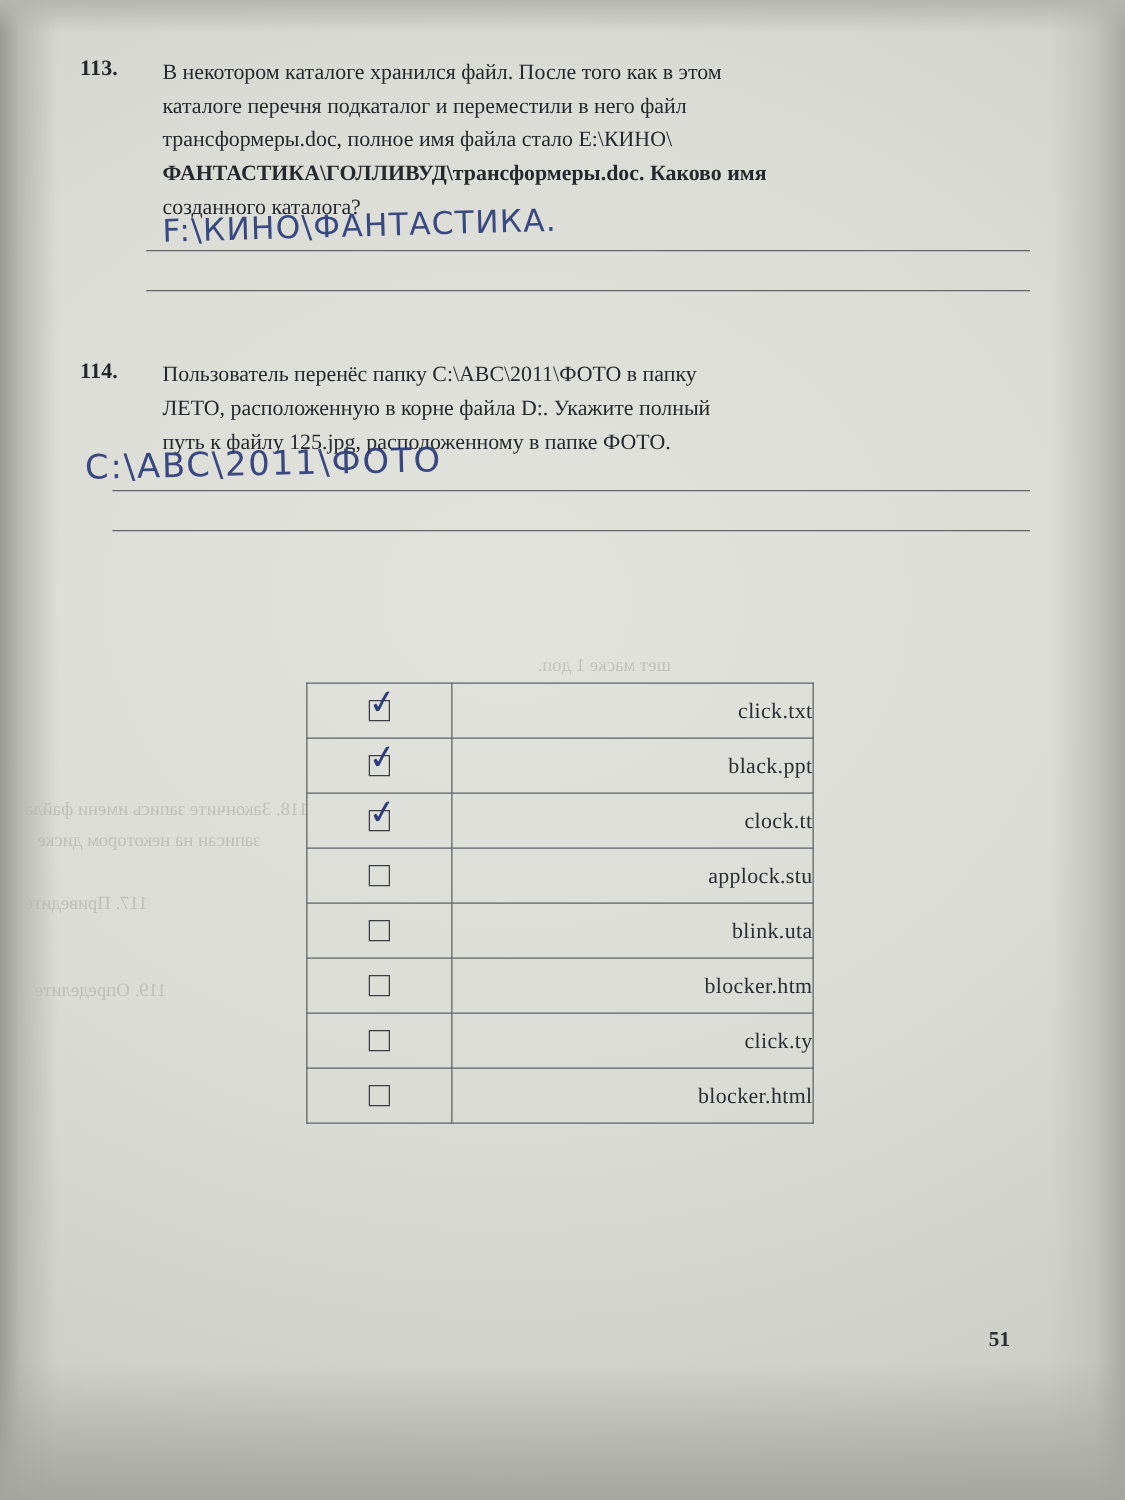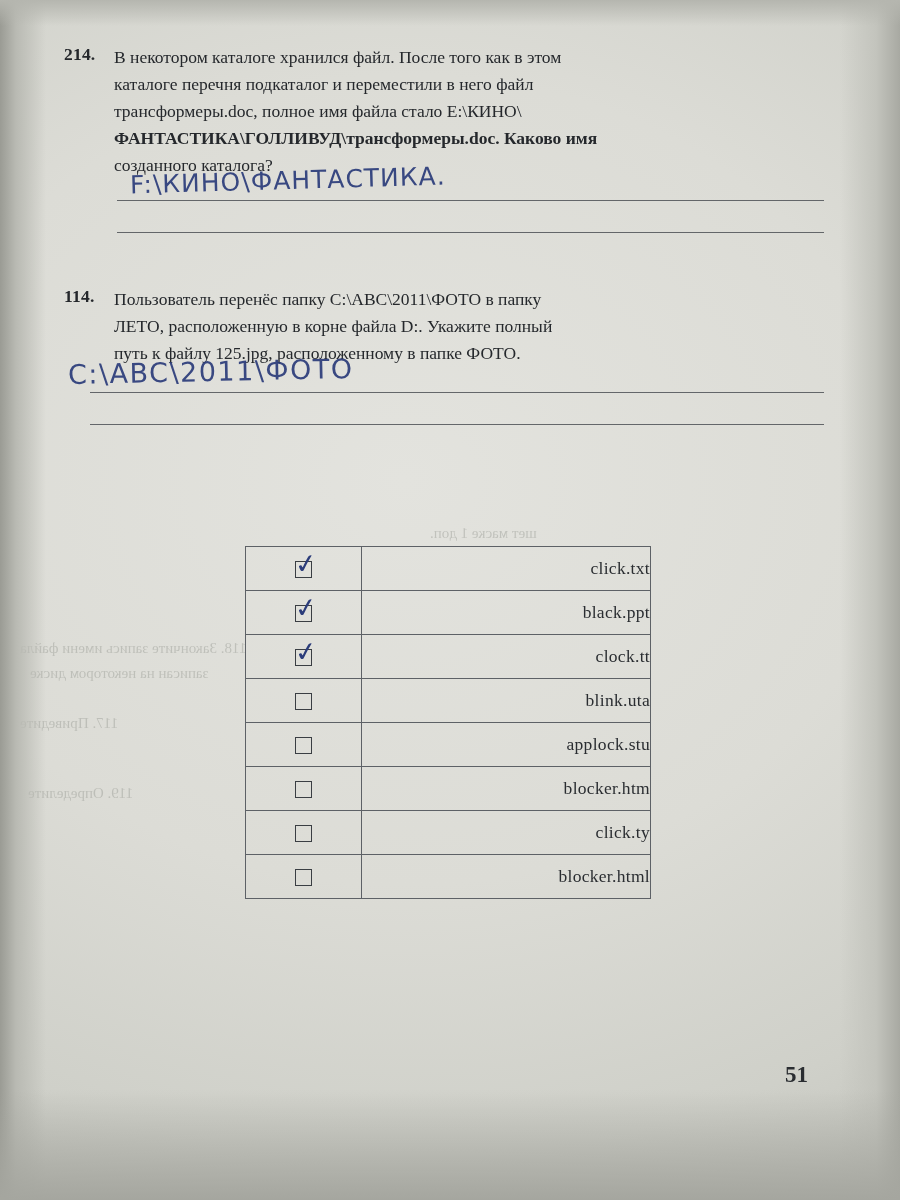--- a/index.html
+++ b/index.html
@@ -64,21 +64,21 @@
   .ex-num {
     position: absolute;
     left: 0;
     top: 0;
     font-weight: bold;
     font-size: 17.5px;
     letter-spacing: 0.2px;
     color: #24272b;
   }
   .ex-body {
-    margin-left: 50px;
+    margin-left: 66px;
     font-size: 17.5px;
     line-height: 27px;
     text-align: justify;
     color: #25282c;
   }
   .ex-body .b {
     font-weight: bold;
   }
   .mono-ish {
     font-family: "Liberation Serif", serif;
@@ -154,21 +154,21 @@
     line-height: 30px;
     transform: rotate(-8deg);
     pointer-events: none;
   }
 
   
   .page-number {
     position: absolute;
     right: 92px;
     top: 1062px;
-    font-size: 23px;
+    font-size: 17px;
     font-weight: bold;
     color: #2a2d31;
     font-family: "Liberation Serif", serif;
   }
 
   
   .ghost {
     position: absolute;
     color: #8d9089;
     opacity: 0.38;
@@ -187,21 +187,21 @@
 
   <div class="content">
 
     <div class="ghost" style="left:430px; top:525px;">шет маске 1 доп.</div>
     <div class="ghost" style="left:20px; top:640px;">118. Закончите запись имени файла</div>
     <div class="ghost" style="left:30px; top:665px;">записан на некотором диске</div>
     <div class="ghost" style="left:20px; top:715px;">117. Приведите</div>
     <div class="ghost" style="left:28px; top:785px;">119. Определите</div>
 
     <div class="exercise" style="left:64px; top:44px; width:760px;">
-      <div class="ex-num">214.</div>
+      <div class="ex-num">113.</div>
       <div class="ex-body">
         <div>В некотором каталоге хранился файл. После того как в этом</div>
         <div>каталоге перечня подкаталог и переместили в него файл</div>
         <div>трансформеры.doc, полное имя файла стало E:\КИНО\</div>
         <div class="b">ФАНТАСТИКА\ГОЛЛИВУД\трансформеры.doc. Каково имя</div>
         <div>созданного каталога?</div>
       </div>
     </div>
 
     <div class="ans-line" style="left:117px; top:200px; width:707px;"></div>
@@ -239,27 +239,27 @@
         <tr>
           <td class="cell-check">
             <span class="box"><span class="tick">✓</span></span>
           </td>
           <td class="cell-name">clock.tt</td>
         </tr>
         <tr>
           <td class="cell-check">
             <span class="box"><span class="tick"></span></span>
           </td>
+          <td class="cell-name">applock.stu</td>
+        </tr>
+        <tr>
+          <td class="cell-check">
+            <span class="box"><span class="tick"></span></span>
+          </td>
           <td class="cell-name">blink.uta</td>
-        </tr>
-        <tr>
-          <td class="cell-check">
-            <span class="box"><span class="tick"></span></span>
-          </td>
-          <td class="cell-name">applock.stu</td>
         </tr>
         <tr>
           <td class="cell-check">
             <span class="box"><span class="tick"></span></span>
           </td>
           <td class="cell-name">blocker.htm</td>
         </tr>
         <tr>
           <td class="cell-check">
             <span class="box"><span class="tick"></span></span>

